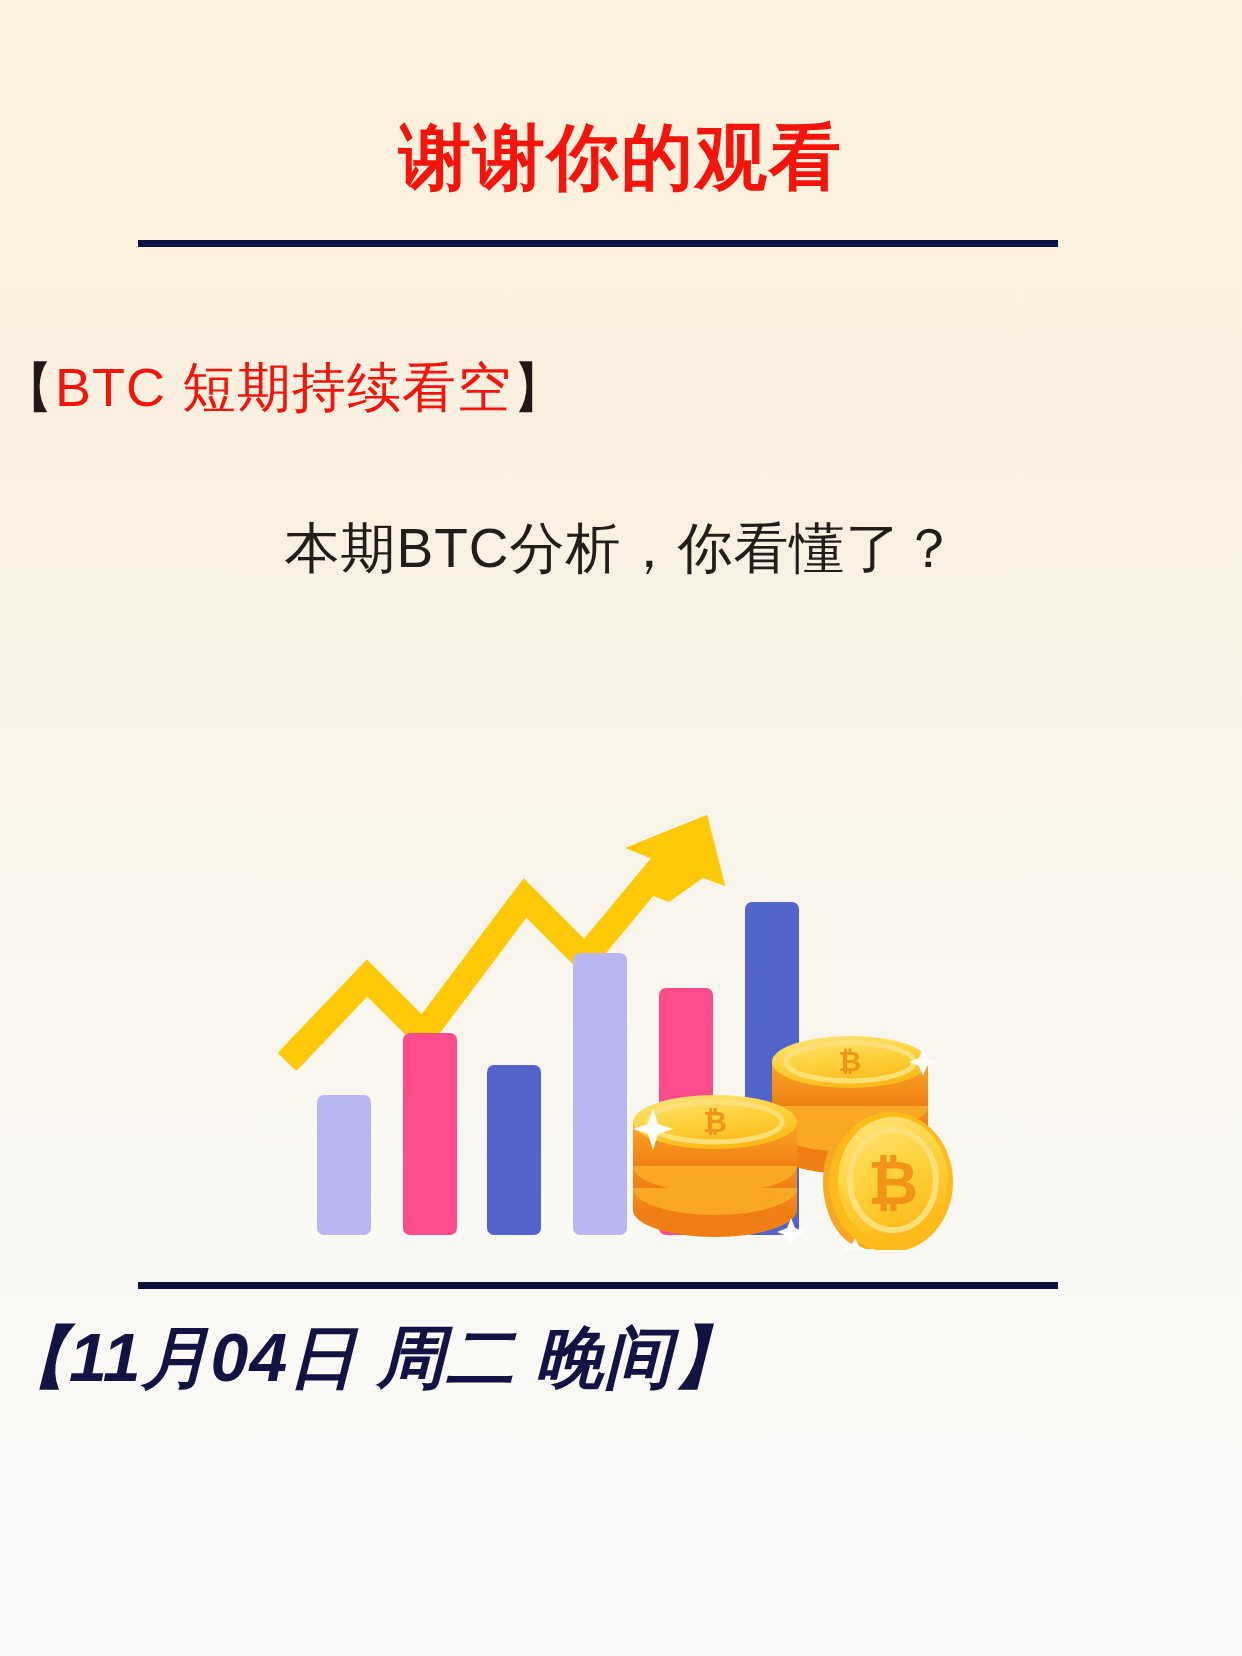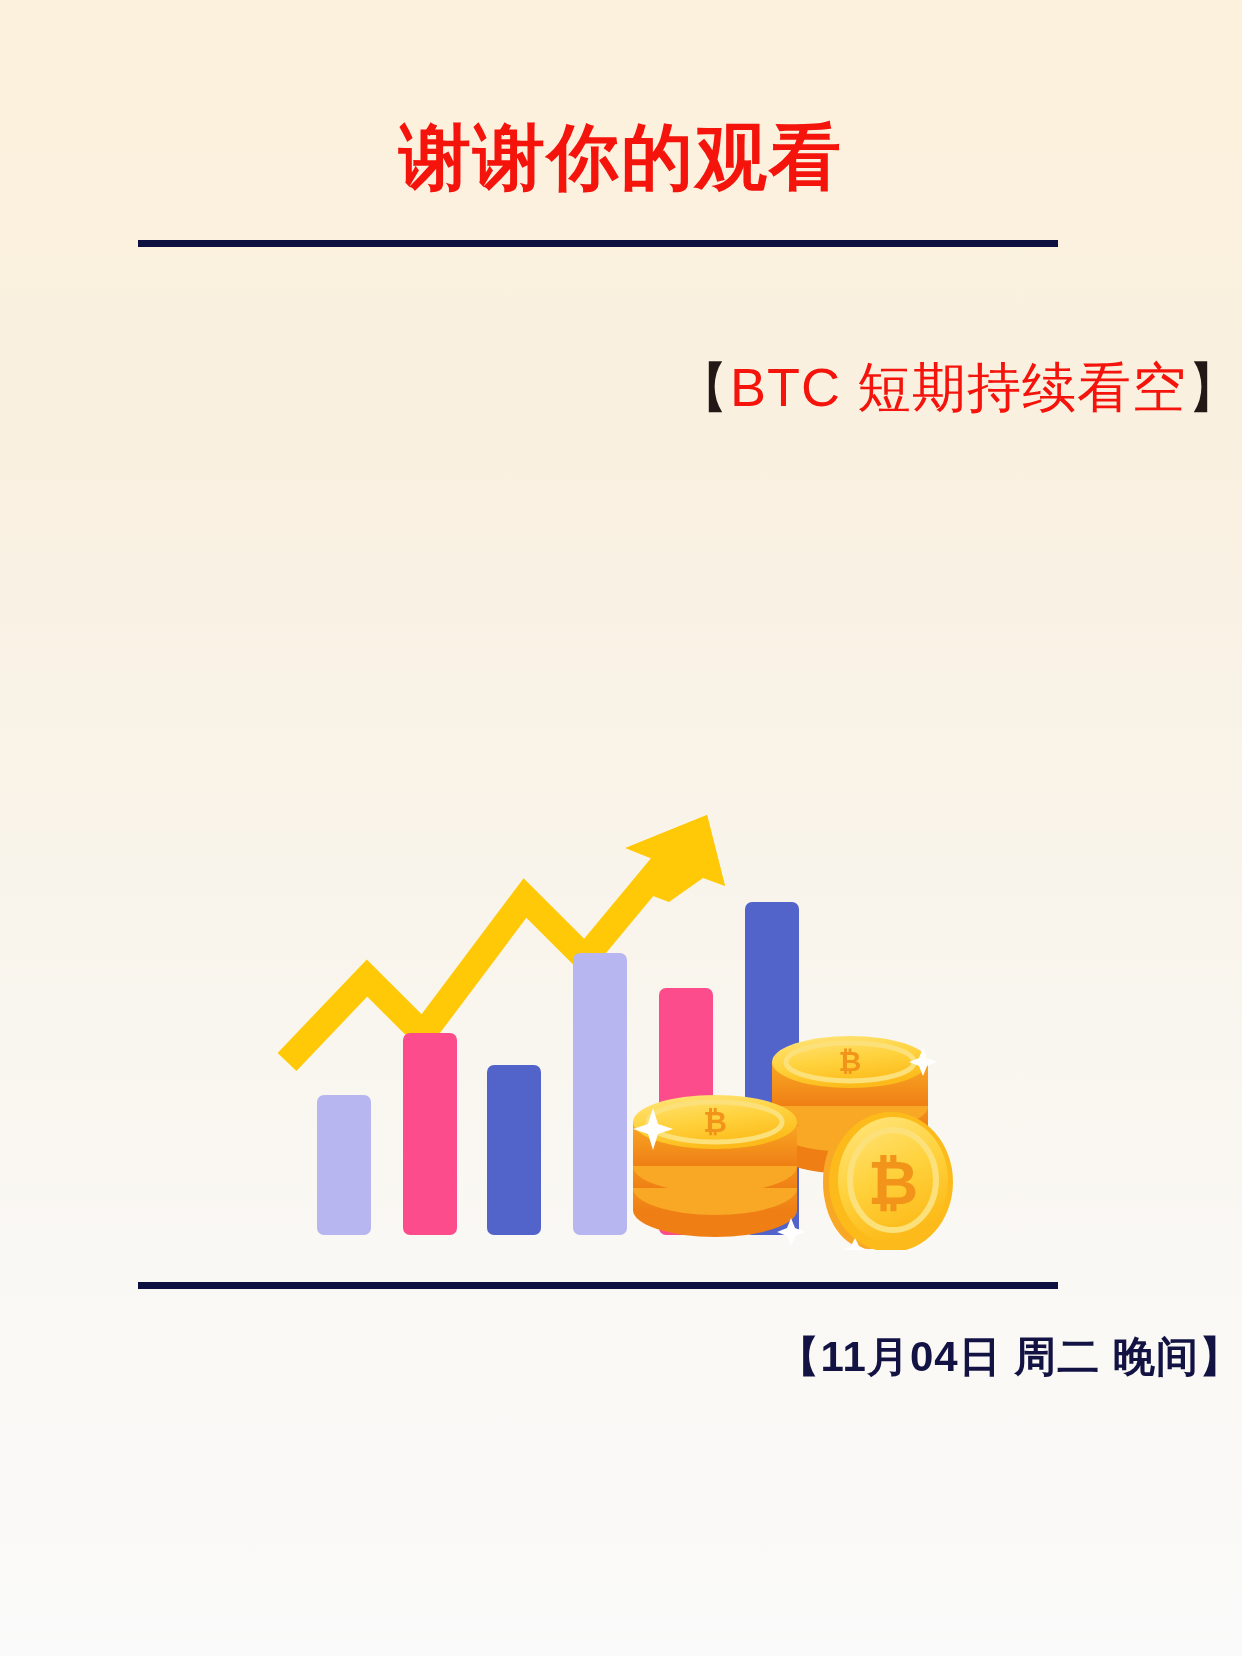--- a/index.html
+++ b/index.html
@@ -55,21 +55,21 @@
   }
   .rule-top { top: 240px; }
   .rule-bottom { top: 1282px; }
 
   
   .subtitle {
     position: absolute;
     left: 0;
     top: 352px;
     width: 1242px;
-    text-align: right;
+    text-align: left;
     font-size: 54px;
     line-height: 70px;
     color: #231815;
     letter-spacing: 1px;
     white-space: nowrap;
   }
   .subtitle .accent { color: #f4140c; }
 
   
   .body-line {
@@ -95,27 +95,28 @@
     height: 460px;
   }
   .illustration svg { display: block; width: 700px; height: 460px; }
 
   
   .footer-date {
     position: absolute;
     left: 0;
     top: 1322px;
     width: 1242px;
-    text-align: right;
-    font-size: 42px;
+    text-align: left;
+    font-size: 68px;
     line-height: 70px;
     font-weight: 700;
     color: #121243;
     letter-spacing: 1px;
     white-space: nowrap;
+    font-style: italic;
   }
   .footer-handle {
     position: absolute;
     left: 0;
     top: 1415px;
     width: 1242px;
     text-align: center;
     font-size: 31px;
     line-height: 44px;
     color: #1b1b4a;
@@ -129,20 +130,21 @@
 <div id="poster">
 
   <div class="title">谢谢你的观看</div>
 
   <div class="rule rule-top"></div>
 
   <div class="subtitle">
     <span>【</span><span class="accent">BTC 短期持续看空</span><span>】</span>
   </div>
 
+  <div class="body-line body-line-1">本期BTC分析，你看懂了？</div>
 
 
   <div class="illustration">
     <svg viewBox="0 0 700 460" xmlns="http://www.w3.org/2000/svg">
       <defs>
         <linearGradient id="coinFaceGrad" x1="0" y1="0" x2="0.4" y2="1">
           <stop offset="0%" stop-color="#ffe680"></stop>
           <stop offset="55%" stop-color="#ffd23d"></stop>
           <stop offset="100%" stop-color="#fcbb1a"></stop>
         </linearGradient>

